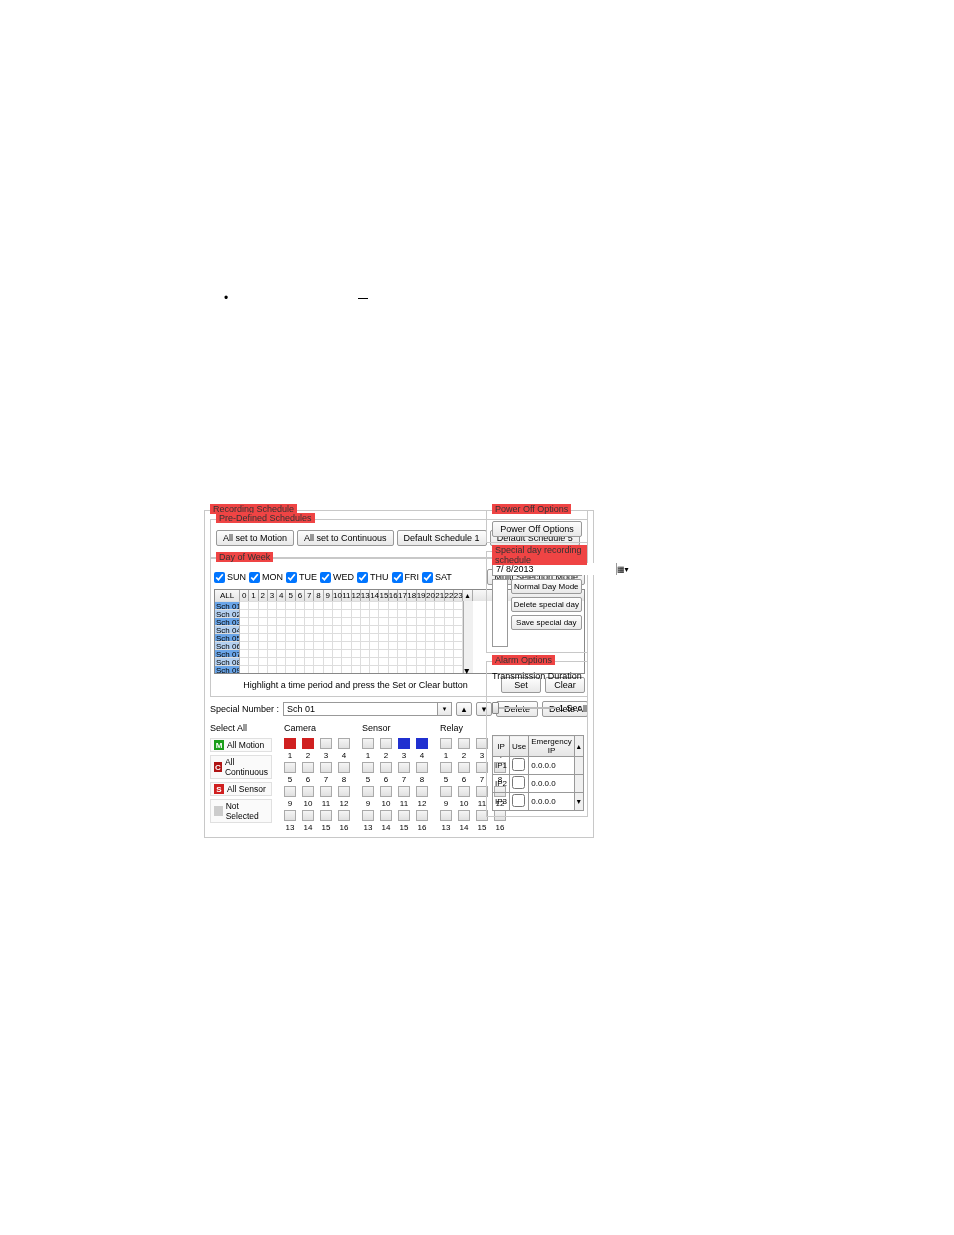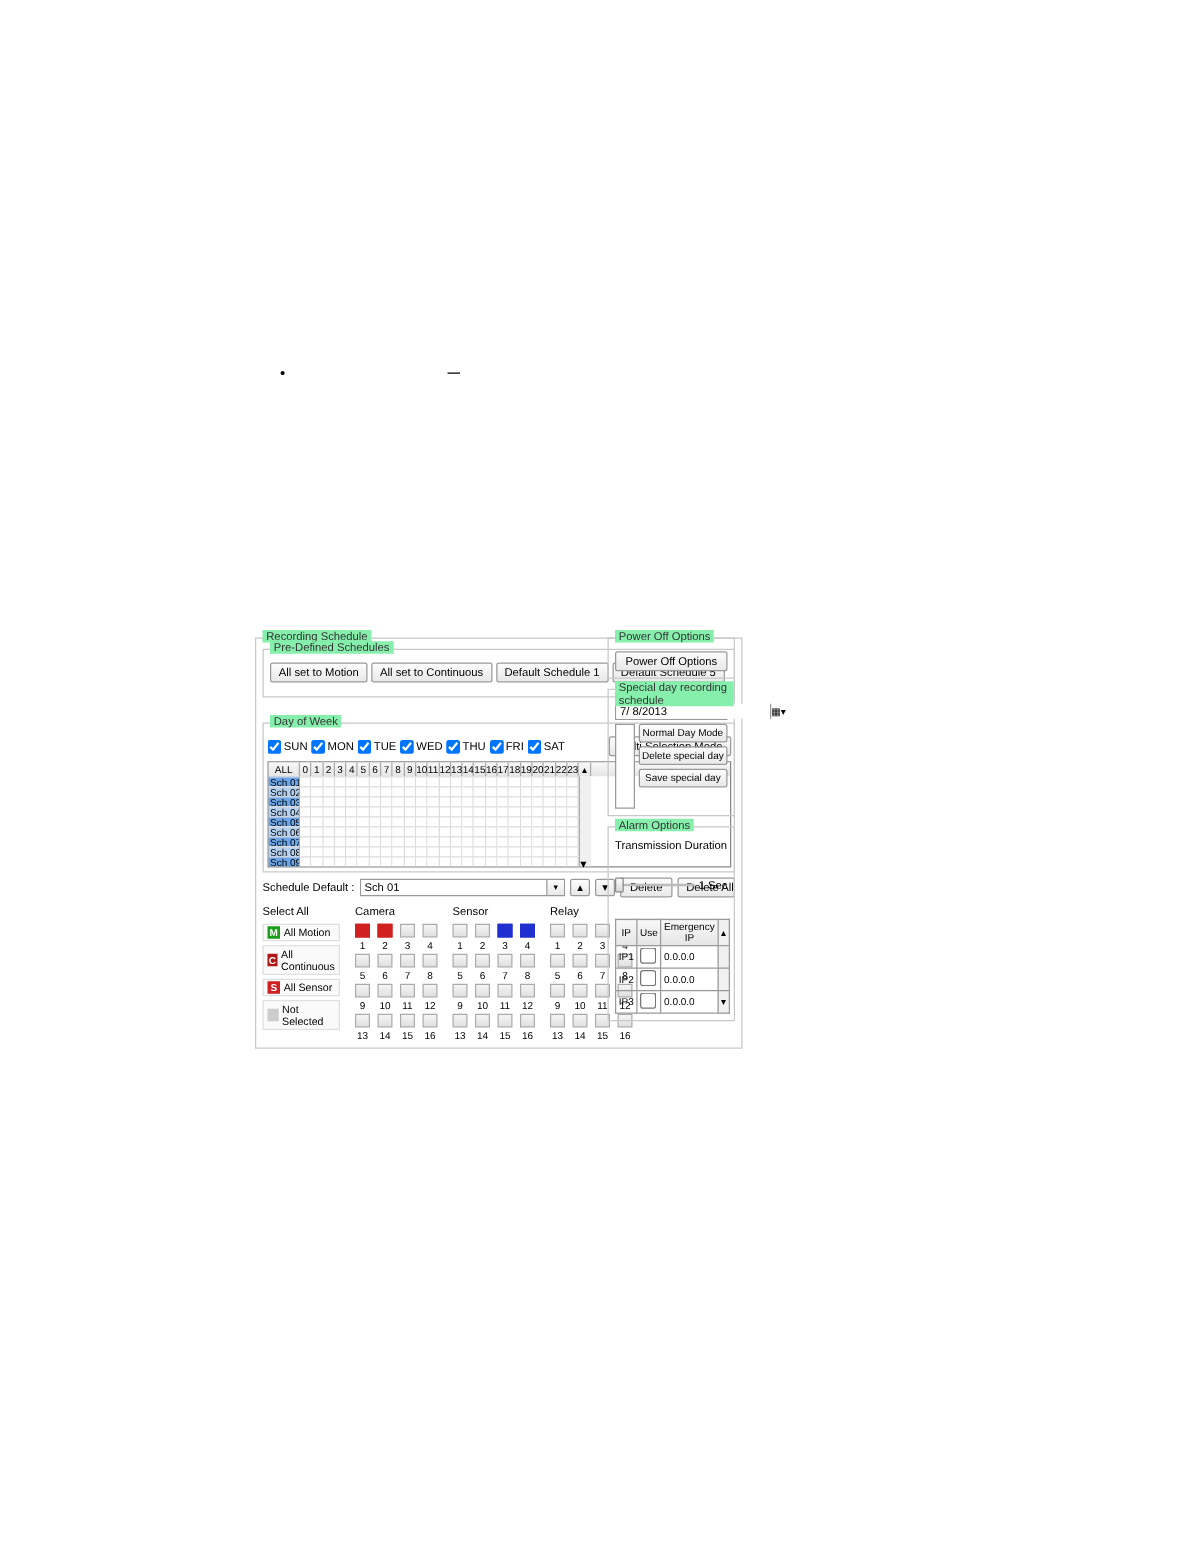--- a/index.html
+++ b/index.html
@@ -3,21 +3,21 @@
 <meta charset="utf-8">
 <style>
 * { box-sizing: border-box; margin: 0; padding: 0; }
 body { font-family: "Segoe UI", Tahoma, sans-serif; font-size: 10px; background: #fff; }
 .page { width: 954px; height: 1235px; position: relative; background: #fff; }
 .bullet-dash { position: absolute; left: 224px; top: 287px; font-size: 12px; display: flex; align-items: center; gap: 130px; }
 .bullet-dash .dash { width: 10px; height: 1px; background: #000; display: inline-block; }
 
 .dialog { position: absolute; left: 200px; top: 506px; width: 390px; border: 1px solid #c8c8c8; background: #fff; }
 .gb { border: 1px solid #c8c8c8; margin: 4px; padding: 6px 5px 5px 5px; position: relative; }
-.gb-title { position: absolute; top: -7px; left: 5px; background: #86efac; padding: 0 3px; font-size: 9px; color: #333; }
+.gb-title { position: absolute; top: -7px; left: 5px; background: #ef4444; padding: 0 3px; font-size: 9px; color: #333; }
 
 .pre-row { display: flex; gap: 3px; margin-bottom: 6px; }
 .btn { background: linear-gradient(#fdfdfd,#e8e8e8); border: 1px solid #999; border-radius: 2px; padding: 2px 6px; font-size: 9px; cursor: pointer; white-space: nowrap; }
 .dow-row { display: flex; align-items: center; gap: 3px; margin-bottom: 4px; }
 .chk { display: flex; align-items: center; gap: 2px; font-size: 9px; }
 .chk input { width: 11px; height: 11px; }
 
 .schedule-table { display: flex; flex-direction: column; border: 1px solid #888; }
 .sch-head { display: flex; background: linear-gradient(#f8f8f8,#e5e5e5); }
 .sch-head .cell { border-right: 1px solid #aaa; font-size: 8px; text-align: center; padding: 1px 0; }
@@ -78,21 +78,21 @@
 
 <div class="page">
   <div class="bullet-dash">
     <span>•</span>
     <span class="dash"></span>
   </div>
 
   <div class="dialog gb">
     <span class="gb-title">Recording Schedule</span>
 
-    <div class="gb" style="margin:2px 0 20px 0; padding:10px 5px 5px 5px;">
+    <div class="gb" style="margin:2px 0 0 0; padding:10px 5px 5px 5px;">
       <span class="gb-title">Pre-Defined Schedules</span>
       <div class="pre-row">
         <button class="btn">All set to Motion</button>
         <button class="btn">All set to Continuous</button>
         <button class="btn">Default Schedule 1</button>
         <button class="btn">Default Schedule 5</button>
       </div>
     </div>
 
     <div class="gb" style="margin:0 0 4px 0; padding:10px 2px 3px 3px;">
@@ -408,24 +408,29 @@
               <div class="slot"></div>
               <div class="slot"></div>
               <div class="slot"></div>
               <div class="slot"></div>
               <div class="slot"></div>
               <div class="scroll">▾</div>
             </div>
           </div>
       </div>
 
+      <div class="help-row">
+        <span class="txt">Highlight a time period and press the Set or Clear button</span>
+        <button class="btn" style="width:40px">Set</button>
+        <button class="btn" style="width:40px">Clear</button>
+      </div>
     </div>
 
     <div class="schnum-row">
-      <span>Schedule Default :</span>
+      <span>Special Number :</span>
       <div class="combo">
         <input value="Sch 01" style="">
         <span class="dd">▾</span>
       </div>
       <button class="btn arrow-btn">▴</button>
       <button class="btn arrow-btn">▾</button>
       <button class="btn" style="width:42px">Delete</button>
       <button class="btn" style="width:46px">Delete All</button>
     </div>
 

